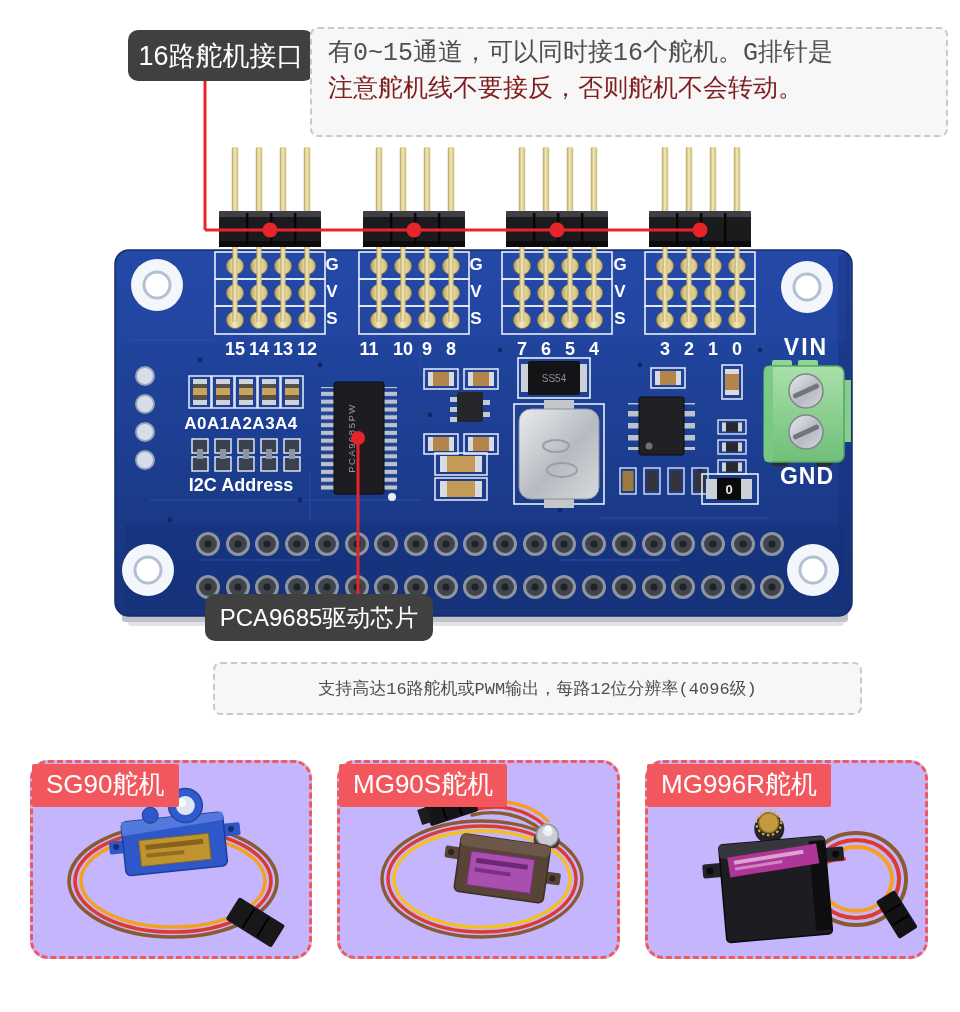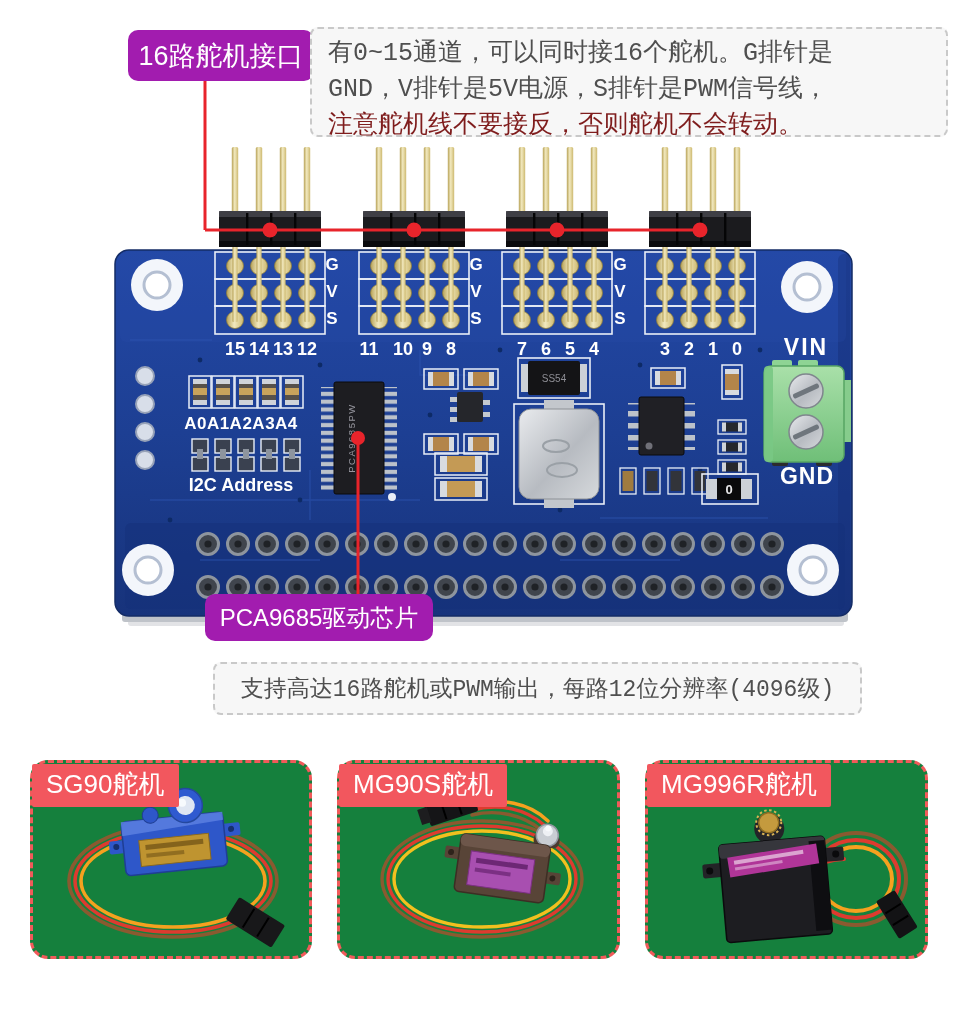--- a/index.html
+++ b/index.html
@@ -1,30 +1,30 @@
 <!DOCTYPE html>
 <html><head>
 <meta charset="utf-8">
 <style>
   html,body{margin:0;padding:0;}
   body{width:960px;height:1012px;position:relative;background:#ffffff;
        font-family:"Liberation Sans","DejaVu Sans",sans-serif;overflow:hidden;}
   .abs{position:absolute;}
   svg{display:block;}
-  .redlabel{position:absolute;background:#a21caf;color:#fff;border-radius:10px;
+  .redlabel{position:absolute;background:#404040;color:#fff;border-radius:10px;
             display:flex;align-items:center;justify-content:center;font-weight:500;z-index:4;}
   .dashbox{position:absolute;background:#f7f7f7;border:2px dashed #c9c9c9;border-radius:8px;
            color:#4f4f4f;z-index:4;box-sizing:border-box;font-family:Liberation Mono, monospace;}
   .infolines{padding:7px 16px;font-size:25px;line-height:36px;white-space:nowrap;}
   .warn{color:#7f1d1d;}
   .sk{position:absolute;color:#fff;font-weight:bold;text-align:center;z-index:3;pointer-events:none;}
   .ch{width:26px;font-size:18px;top:339px;}
   .gvs{width:20px;font-size:17px;}
   .card{position:absolute;top:760px;height:199px;border:3px dashed #f15a5a;border-radius:18px;
-        background:#15803d;box-sizing:border-box;z-index:4;}
+        background:#c4b5fd;box-sizing:border-box;z-index:4;}
   .cardlabel{position:absolute;left:-1px;top:1px;background:#f2575e;color:#fff;font-size:26px;
              font-weight:500;padding:3px 14px 5px;border-radius:2px;white-space:nowrap;}
   .cardart{position:absolute;left:0;top:0;}
 </style>
 </head>
 <body>
 
 <svg class="abs" style="left:0;top:0;z-index:1" width="960" height="1012" viewBox="0 0 960 1012">
   <defs>
     <linearGradient id="boardGrad" x1="0" y1="0" x2="0" y2="1">
@@ -385,31 +385,30 @@
 <div class="sk" style="left:183px;top:414px;width:116px;font-size:17px;letter-spacing:0.5px">A0A1A2A3A4</div>
 <div class="sk" style="left:181px;top:475px;width:120px;font-size:18px">I2C Address</div>
 
 <div class="redlabel" style="left:128px;top:30px;width:186px;height:51px;font-size:27px">
   <span>16路舵机接口</span>
 </div>
 
 <div class="dashbox" style="left:310px;top:27px;width:638px;height:110px">
   <div class="infolines">
     <div>有0~15通道，可以同时接16个舵机。G排针是</div>
-    <div>GND，V排针是5V电源，S排针是PWM信号线，</div>
     <div class="warn">注意舵机线不要接反，否则舵机不会转动。</div>
   </div>
 </div>
 
 <div class="redlabel" style="left:205px;top:594px;width:228px;height:47px;font-size:24px">
   <span>PCA9685驱动芯片</span>
 </div>
 
 <div class="dashbox" style="left:213px;top:662px;width:649px;height:53px;display:flex;align-items:center;justify-content:center">
-  <div style="font-size:23px;white-space:nowrap">支持高达16路舵机或PWM输出，每路12位分辨率(4096级)</div>
+  <div style="font-size:17px;white-space:nowrap">支持高达16路舵机或PWM输出，每路12位分辨率(4096级)</div>
 </div>
 
 <div class="card" style="left:30px;width:282px">
   <svg class="cardart" width="276" height="193" viewBox="0 0 276 193">
     <g fill="none" stroke-linecap="round">
       <ellipse cx="140" cy="118" rx="104" ry="56" stroke="#8a5a30" stroke-width="3.6"></ellipse>
       <ellipse cx="140" cy="118" rx="98" ry="51" stroke="#dd3b2f" stroke-width="3.6"></ellipse>
       <ellipse cx="140" cy="118" rx="92" ry="46" stroke="#f5a11f" stroke-width="3.6"></ellipse>
     </g>
     <g transform="rotate(32 222 158)">

